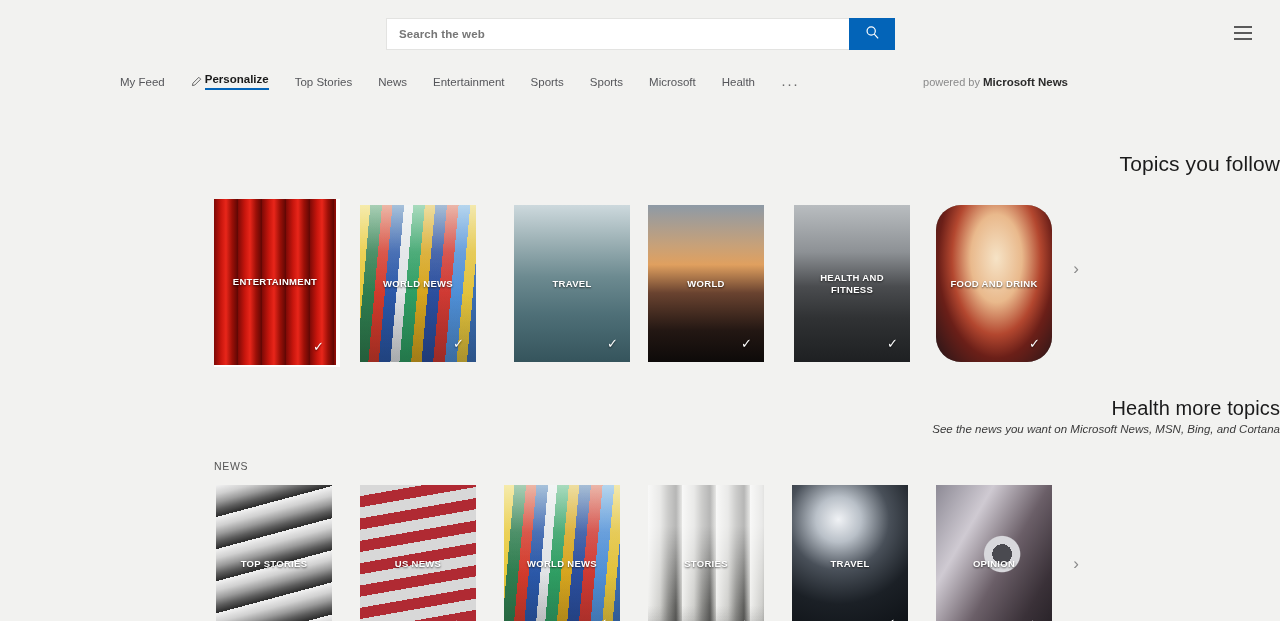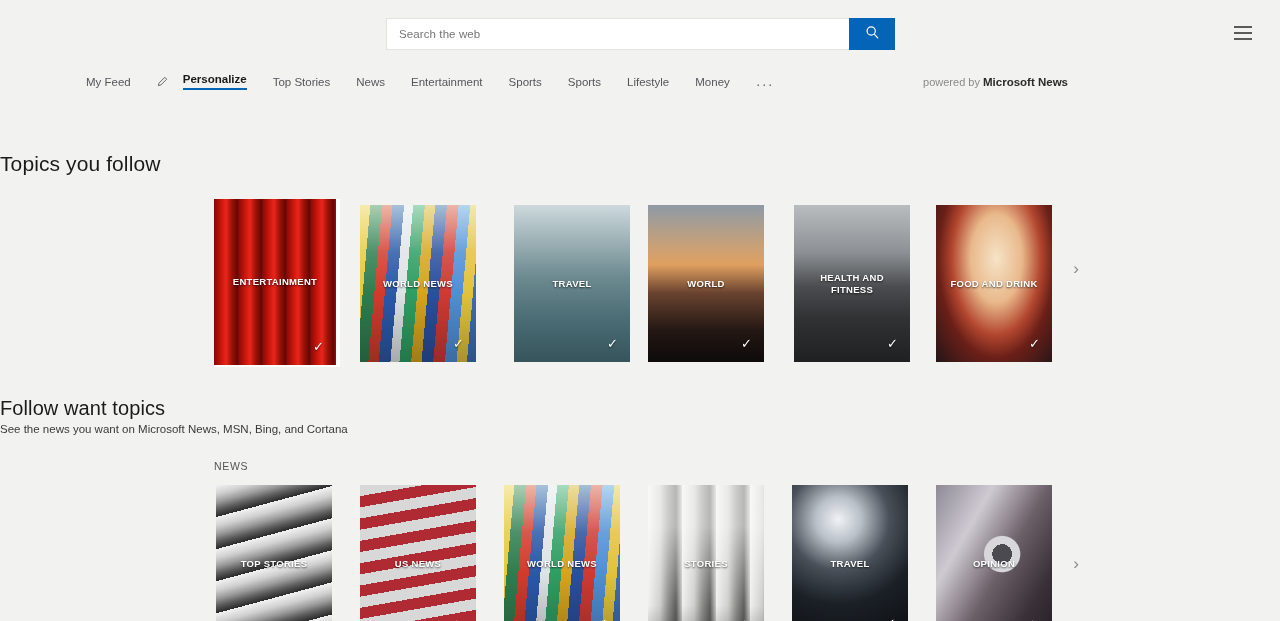--- a/index.html
+++ b/index.html
@@ -4,21 +4,21 @@
 <style>
   * { box-sizing: border-box; margin: 0; padding: 0; }
   html, body {
     width: 1280px; height: 621px;
     background: #f2f2f0;
     font-family: "Liberation Sans", sans-serif;
     overflow: hidden;
   }
 
   
-  .topbar { position: relative; height: 68px; }
+  .topbar { position: relative; height: 68px; font-weight: bold; }
   .searchwrap {
     position: absolute; left: 386px; top: 18px;
     width: 509px; height: 32px;
     display: flex;
   }
   .searchbox {
     flex: 1; height: 32px;
     background: #ffffff;
     border: 1px solid #e3e3e1;
     border-right: none;
@@ -43,52 +43,52 @@
     display: flex; flex-direction: column; justify-content: space-between;
     cursor: pointer;
   }
   .hamburger i { display:block; height: 2px; background: #5a5a5a; border-radius: 0; }
 
   
   .navstrip {
     position: relative;
     height: 32px;
     margin-top: 0px;
-    padding-left: 86px;
+    padding-left: 120px;
     display: flex; align-items: center;
   }
   .navitem {
     font-size: 11.5px;
     color: #55565a;
     margin-right: 26px;
     white-space: nowrap;
     cursor: pointer;
     position: relative;
     padding-bottom: 5px;
   }
   .navitem.active {
     color: #1a1a1a; font-weight: bold;
-    display: flex; align-items: center; gap: 15px;
+    display: flex; align-items: center; gap: 3px;
   }
   .navitem.active .lbl { border-bottom: 2px solid #0364b8; padding-bottom: 3px; }
   .pencil { width: 11px; height: 11px; display:inline-block; }
   .navdots { font-size: 15px; color: #6b6b6b; letter-spacing: 1px; cursor: pointer; line-height: 8px; }
   .powered {
     position: absolute; right: 212px; top: 8px;
     font-size: 11px; color: #8a8a8a; white-space: nowrap; margin-left: 12px;
   }
   .powered b { color: #2b2b2b; font-weight: 600; font-size: 11.5px; }
 
   
   .sec-title {
-    text-align: left; font-size: 21px; color: #1b1b1b;
+    text-align: right; font-size: 21px; color: #1b1b1b;
     font-weight: 400; letter-spacing: .1px;
   }
   .sec-sub {
-    text-align: left; font-size: 11.5px; color: #3a3a3a; margin-top: 3px;
+    text-align: right; font-size: 11.5px; color: #3a3a3a; margin-top: 3px; font-style: italic;
   }
 
   .carousel { position: relative; width: 1280px; }
   .cards {
     position: relative;
     height: 168px;
     margin-left: 214px;
     width: 851px;
     overflow: hidden;
   }
@@ -219,24 +219,24 @@
   <div class="navitem">
     <span>Entertainment</span>
   </div>
   <div class="navitem">
     <span>Sports</span>
   </div>
   <div class="navitem">
     <span>Sports</span>
   </div>
   <div class="navitem">
-    <span>Lifestyle</span>
-  </div>
-  <div class="navitem">
-    <span>Money</span>
+    <span>Microsoft</span>
+  </div>
+  <div class="navitem">
+    <span>Health</span>
   </div>
   <div class="navdots">···</div>
 
   <div class="powered">
     <span>powered by </span><b>Microsoft News</b>
   </div>
 </div>
 
 <div style="margin-top:52px;">
   <div class="sec-title">Topics you follow</div>
@@ -261,32 +261,32 @@
         <div class="card" style="left: 434px;">
           <div class="thumb bg-autos"></div>
           <div class="cap">WORLD</div>
           <div class="mark">✓</div>
         </div>
         <div class="card" style="left: 580px;">
           <div class="thumb bg-fitness"></div>
           <div class="cap">HEALTH AND FITNESS</div>
           <div class="mark">✓</div>
         </div>
-        <div class="card" style="left: 722px;">
+        <div class="card" style="left: 722px; border-radius: 25px;">
           <div class="thumb bg-food"></div>
           <div class="cap">FOOD AND DRINK</div>
           <div class="mark">✓</div>
         </div>
       </div>
     <div class="chev" style="left:1066px; top:57px;">›</div>
   </div>
 </div>
 
 <div style="margin-top:30px;">
-  <div class="sec-title" style="font-size:20px;">Follow want topics</div>
+  <div class="sec-title" style="font-size:20px;">Health more topics</div>
   <div class="sec-sub">See the news you want on Microsoft News, MSN, Bing, and Cortana</div>
 
   <div class="group-label" style="margin-top:25px;">NEWS</div>
 
   <div class="carousel" style="margin-top:7px;">
     <div class="cards" id="row2">
         <div class="card" style="left: 2px;">
           <div class="thumb bg-news"></div>
           <div class="cap">TOP STORIES</div>
           <div class="mark plus">＋</div>

